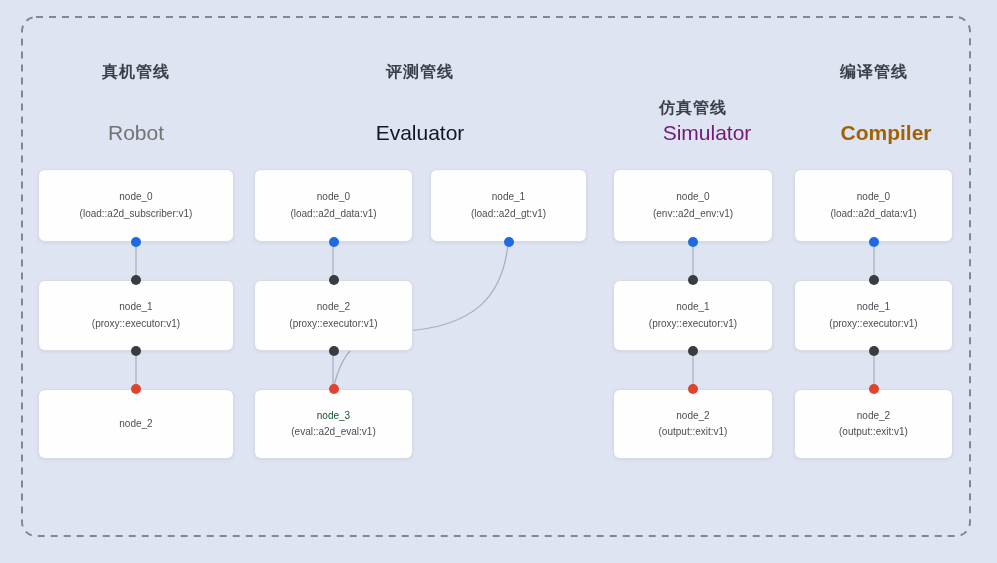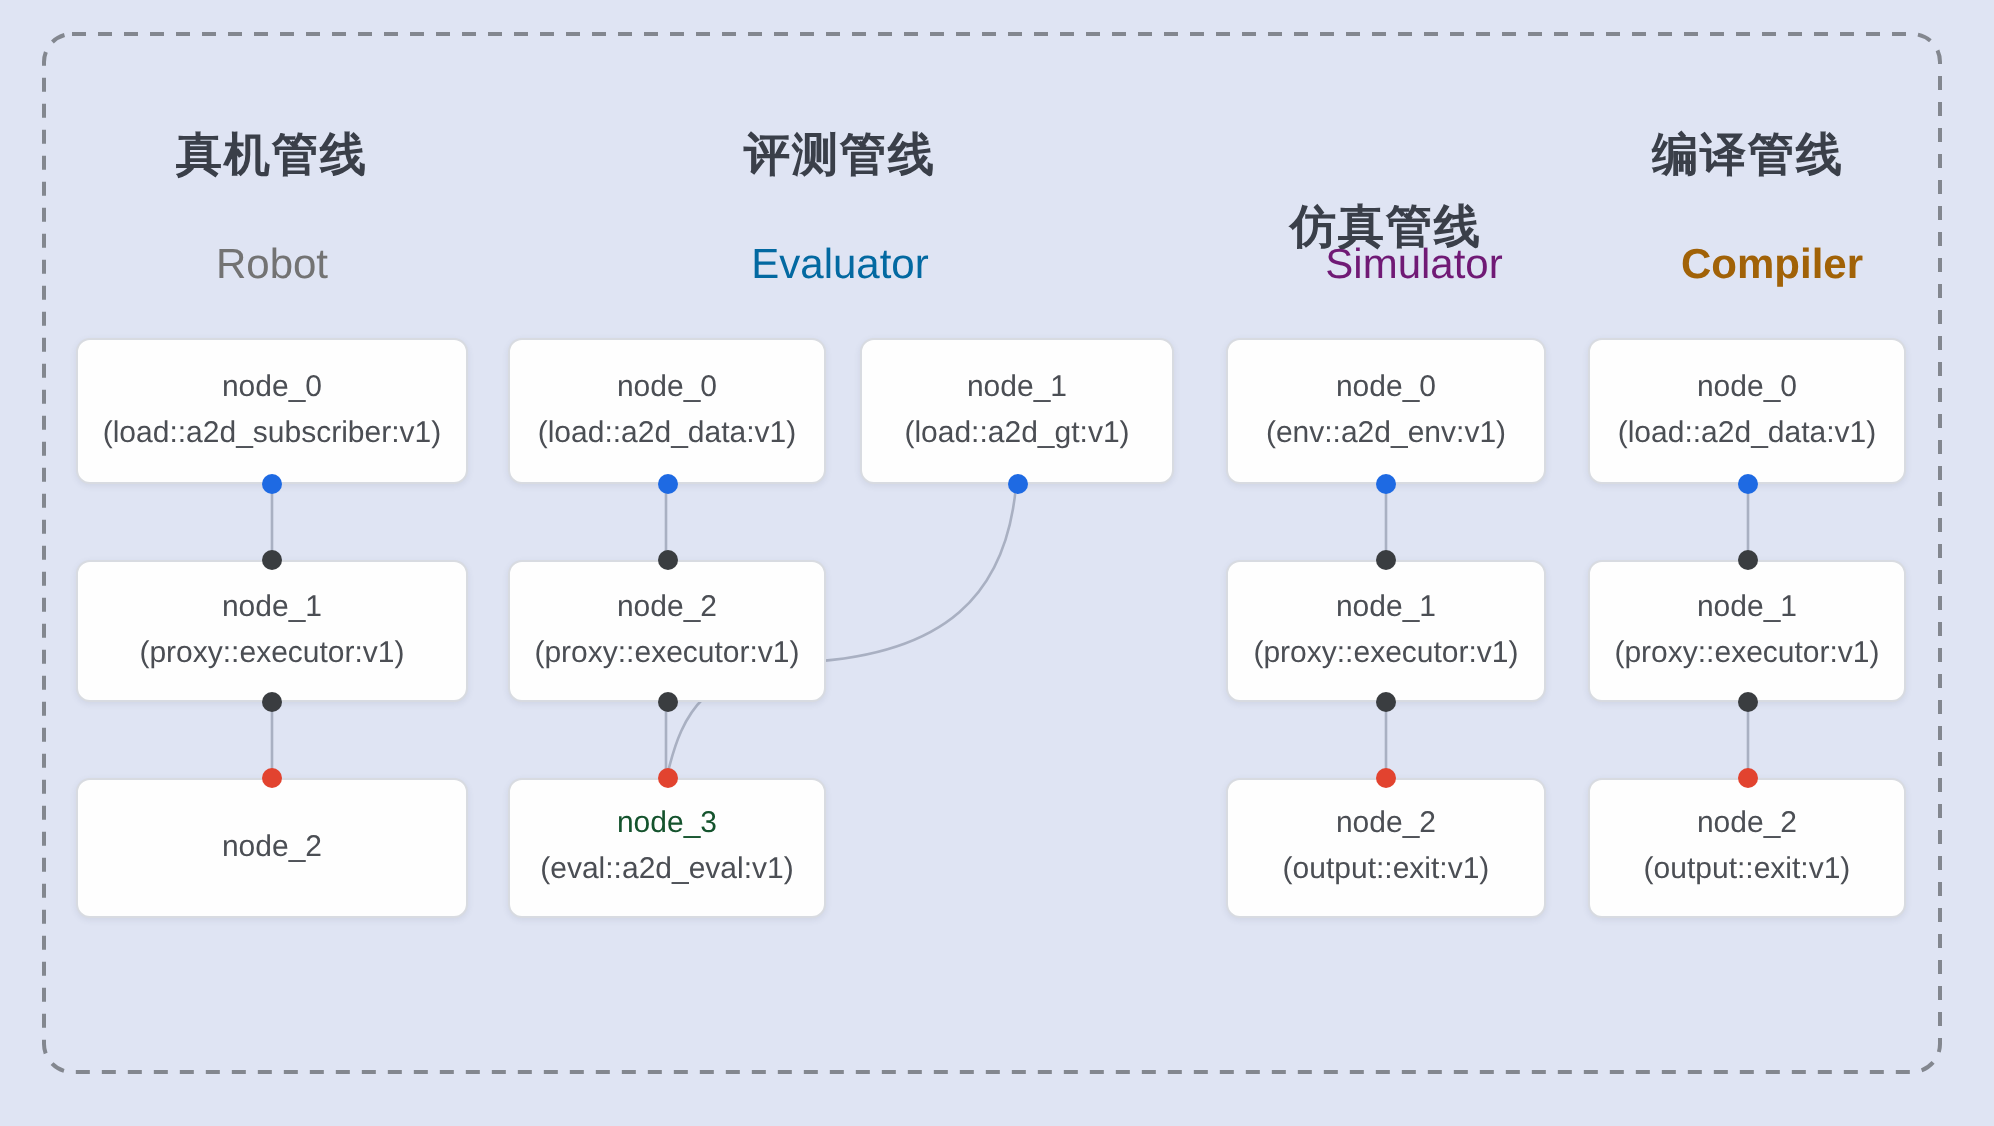--- a/index.html
+++ b/index.html
@@ -16,21 +16,21 @@
   }
   #edge-svg {
     position: absolute;
     left: 0; top: 0;
     width: 997px; height: 563px;
   }
   .title-zh {
     position: absolute;
     top: 62px;
     transform: translateX(-50%);
-    font-size: 23px;
+    font-size: 16px;
     font-weight: 700;
     letter-spacing: 1px;
     white-space: nowrap;
   }
   .title-en {
     position: absolute;
     top: 121px;
     transform: translateX(-50%);
     font-size: 21px;
     font-weight: 400;
@@ -43,21 +43,21 @@
     border-radius: 7px;
     box-shadow: 0 1px 3px rgba(70, 80, 110, 0.10);
     display: flex;
     flex-direction: column;
     align-items: center;
     justify-content: center;
     gap: 4px;
     box-sizing: border-box;
   }
   .node-name, .node-type {
-    font-size: 15px;
+    font-size: 10px;
     line-height: 1.25;
     white-space: nowrap;
   }
   .port-dot {
     position: absolute;
     width: 10px;
     height: 10px;
     border-radius: 50%;
   }
 </style>
@@ -89,21 +89,21 @@
         <div class="node-name" style="color: rgb(75, 78, 84);">node_1</div>
         <div class="node-type" style="color: rgb(75, 78, 84);">(proxy::executor:v1)</div>
       </div>
       <span class="port-dot" style="left: 131px; top: 275px; background: rgb(58, 61, 64);"></span>
       <span class="port-dot" style="left: 131px; top: 346px; background: rgb(58, 61, 64);"></span>
       <div class="node-card" style="left: 38px; top: 389px; width: 196px; height: 70px; background: rgb(254, 254, 254); border-color: rgb(216, 219, 225);">
         <div class="node-name" style="color: rgb(75, 78, 84);">node_2</div>
       </div>
       <span class="port-dot" style="left: 131px; top: 384px; background: rgb(226, 67, 47);"></span>
       <div class="title-zh" style="left: 420px; color: rgb(58, 63, 73);">评测管线</div>
-      <div class="title-en" style="left: 420px; color: #0369a1;">Evaluator</div>
+      <div class="title-en" style="left: 420px; color: #0f172a;">Evaluator</div>
       <div class="node-card" style="left: 254px; top: 169px; width: 159px; height: 73px; background: rgb(254, 254, 254); border-color: rgb(216, 219, 225);">
         <div class="node-name" style="color: rgb(75, 78, 84);">node_0</div>
         <div class="node-type" style="color: rgb(75, 78, 84);">(load::a2d_data:v1)</div>
       </div>
       <span class="port-dot" style="left: 328.5px; top: 237px; background: rgb(30, 106, 227);"></span>
       <div class="node-card" style="left: 430px; top: 169px; width: 157px; height: 73px; background: rgb(254, 254, 254); border-color: rgb(216, 219, 225);">
         <div class="node-name" style="color: rgb(75, 78, 84);">node_1</div>
         <div class="node-type" style="color: rgb(75, 78, 84);">(load::a2d_gt:v1)</div>
       </div>
       <span class="port-dot" style="left: 503.5px; top: 237px; background: rgb(30, 106, 227);"></span>

